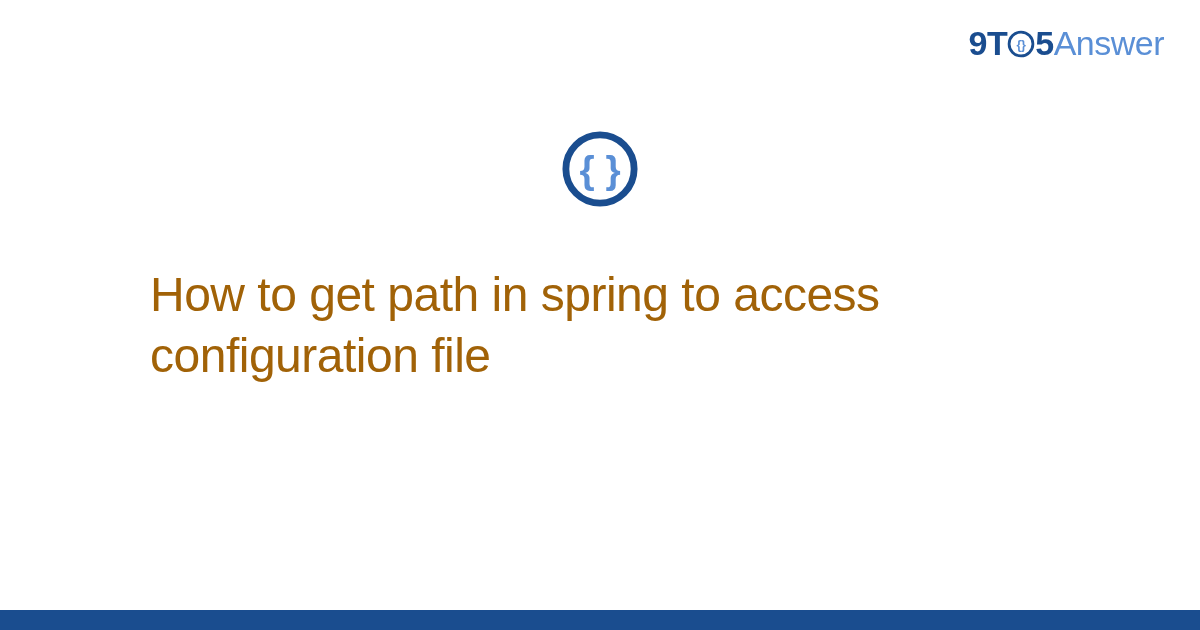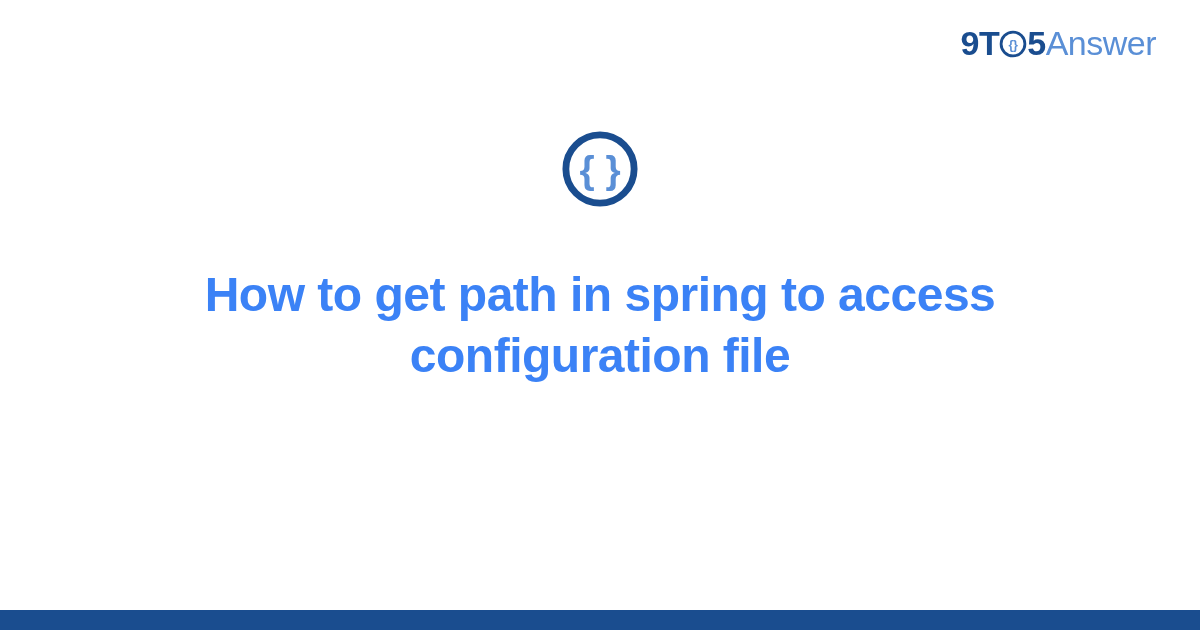--- a/index.html
+++ b/index.html
@@ -7,21 +7,21 @@
       width: 1200px;
       height: 630px;
       background: #ffffff;
       font-family: -apple-system, BlinkMacSystemFont, "Segoe UI", Helvetica, Arial, sans-serif;
       position: relative;
       overflow: hidden;
     }
     .logo {
       position: absolute;
       top: 24px;
-      right: 44px;
+      right: 36px;
       font-size: 34px;
       font-weight: 600;
       letter-spacing: -0.5px;
     }
     .logo .nine { color: #1a4d8f; font-weight: 700; }
     .logo .t { color: #1a4d8f; font-weight: 700; }
     .logo .o-wrap {
       display: inline-flex;
       align-items: center;
       justify-content: center;
@@ -40,23 +40,22 @@
       flex-direction: column;
       align-items: center;
     }
     .braces-icon {
       width: 78px;
       height: 78px;
       margin-bottom: 56px;
     }
     .title {
       font-size: 48px;
-      font-weight: 700;
-      color: #3b82f6;
-      text-align: center;
+      font-weight: 400;
+      color: #a16207;
       line-height: 1.28;
       max-width: 900px;
       letter-spacing: -0.5px;
     }
     .footer-bar {
       position: absolute;
       bottom: 0;
       left: 0;
       right: 0;
       height: 20px;

